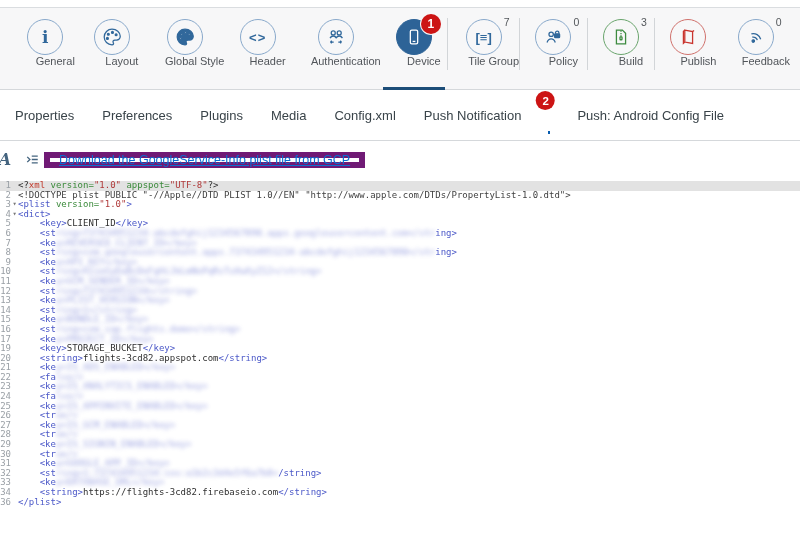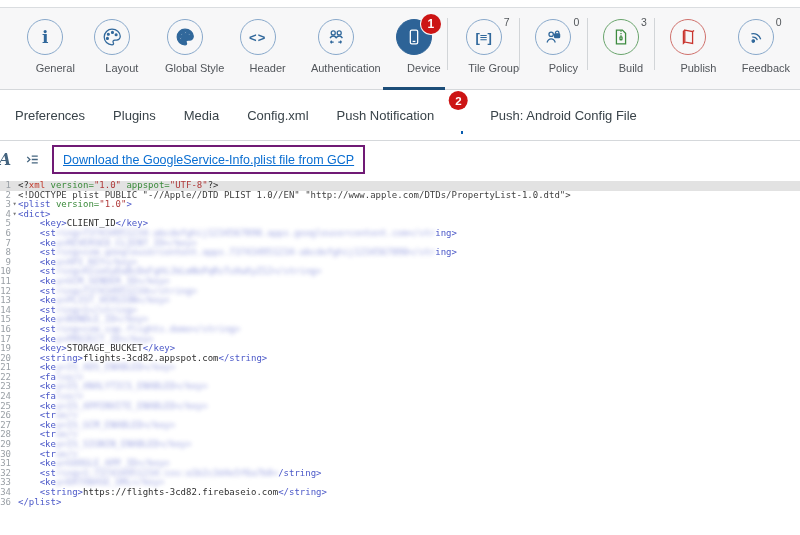--- a/index.html
+++ b/index.html
@@ -9,38 +9,38 @@
   
   .toolbar{height:81px;background:#f7f7f8;border-bottom:1px solid #d5d8db;display:flex;align-items:flex-start;padding:0 10px 0 12px;}
   .tb-item{position:relative;flex:1 1 0;display:flex;flex-direction:column;align-items:center;padding-top:11px;height:100%;box-sizing:border-box;cursor:pointer;}
   .tb-circle{width:36px;height:36px;border:1px solid var(--circle_outline);border-radius:50%;display:flex;align-items:center;justify-content:center;color:var(--toolbar_icon_blue);box-sizing:border-box;}
   .tb-circle.green{border-color:#6aa56d;color:var(--build_green);}
   .tb-circle.red{border-color:#d0716c;color:var(--publish_red);}
   .tb-circle.filled{background:var(--device_fill);border-color:var(--device_fill);color:#fff;}
   .gicon{width:22px;height:22px;display:block;}
   .gicon path,.gicon rect,.gicon circle{stroke:currentColor;stroke-width:1.4;}
   .txticon{font-weight:bold;color:currentColor;line-height:1;}
-  .tb-label{margin-top:7px;font-size:11px;color:#51555a;white-space:nowrap;padding-left:20px;}
+  .tb-label{font-size:11px;color:#51555a;white-space:nowrap;padding-left:20px;}
   .tb-count{position:absolute;top:8px;left:calc(50% + 20px);font-size:10.5px;color:#53575b;}
   .tb-alert{position:absolute;top:6px;left:calc(50% + 7px);width:20px;height:20px;border-radius:50%;background:var(--badge_red);color:#fff;font-size:12px;font-weight:bold;display:flex;align-items:center;justify-content:center;box-shadow:0 0 0 1px #f7f7f8;}
   .tb-item.sel::after{content:'';position:absolute;bottom:-1px;left:2px;right:2px;height:3px;background:#1c4d78;}
   .tb-div{flex:0 0 1px;width:1px;background:#d2d5d8;height:52px;margin-top:10px;}
 
   
   .tabs{height:50px;background:#fff;border-bottom:1px solid #d5d8db;display:flex;align-items:stretch;padding-left:1px;}
   .tab{position:relative;display:flex;align-items:center;padding:0 14px;font-size:13px;color:#394349;cursor:pointer;white-space:nowrap;}
   .tab.sel{color:var(--accent_blue);}
   .tab.sel::after{content:'';position:absolute;left:13px;right:13px;bottom:6px;height:3px;background:var(--tab_underline);}
   .tab-alert{position:absolute;top:1px;left:50%;transform:translateX(-70%);width:19px;height:19px;border-radius:50%;background:var(--badge_red);color:#fff;font-size:11.5px;font-weight:bold;display:flex;align-items:center;justify-content:center;}
 
   
   .linkrow{height:37px;background:#fff;display:flex;align-items:center;}
   .ed-a{font-family:"DejaVu Serif",serif;font-style:italic;font-weight:bold;font-size:16px;color:#44647f;margin-left:-5px;width:20px;text-align:center;cursor:pointer;}
   .ed-wrap{margin-left:10px;color:#44647f;display:flex;cursor:pointer;}
-  .linkbox{margin-left:12px;border:2px solid #701a75;height:29px;display:flex;align-items:center;padding:0 9px;box-sizing:border-box;}
+  .linkbox{margin-left:4px;border:6px solid #701a75;height:16px;display:flex;align-items:center;padding:0 9px;box-sizing:border-box;}
   a.dl{color:var(--accent_blue);font-size:12.5px;text-decoration:underline;cursor:pointer;}
 
   
   .editor{height:357px;background:#fff;font-family:"DejaVu Sans Mono",monospace;font-size:9px;line-height:9.6px;padding-top:3px;cursor:text;overflow:hidden;}
   .cl{height:9.6px;white-space:pre;display:flex;}
   .cl.active{background:var(--active_line_bg);}
   .gut{flex:0 0 11px;text-align:right;color:#9aa0a6;}
   .fold{flex:0 0 7px;color:#787878;font-size:7px;text-align:center;line-height:9.6px;cursor:pointer;}
   .src{flex:1;}
   .pln{color:#303030;}
@@ -169,20 +169,23 @@
               <path d="M8 7.4a8.3 8.3 0 0 1 8.3 8.3"></path>
             </g>
           </svg>
         </div>
         <span class="tb-count">0</span>
         <div class="tb-label">Feedback</div>
       </div>
     </div>
 
   <div class="tabs" id="tabs">
+      <div class="tab">
+        <span>Properties</span>
+      </div>
       <div class="tab">
         <span>Preferences</span>
       </div>
       <div class="tab">
         <span>Plugins</span>
       </div>
       <div class="tab">
         <span>Media</span>
       </div>
       <div class="tab">

